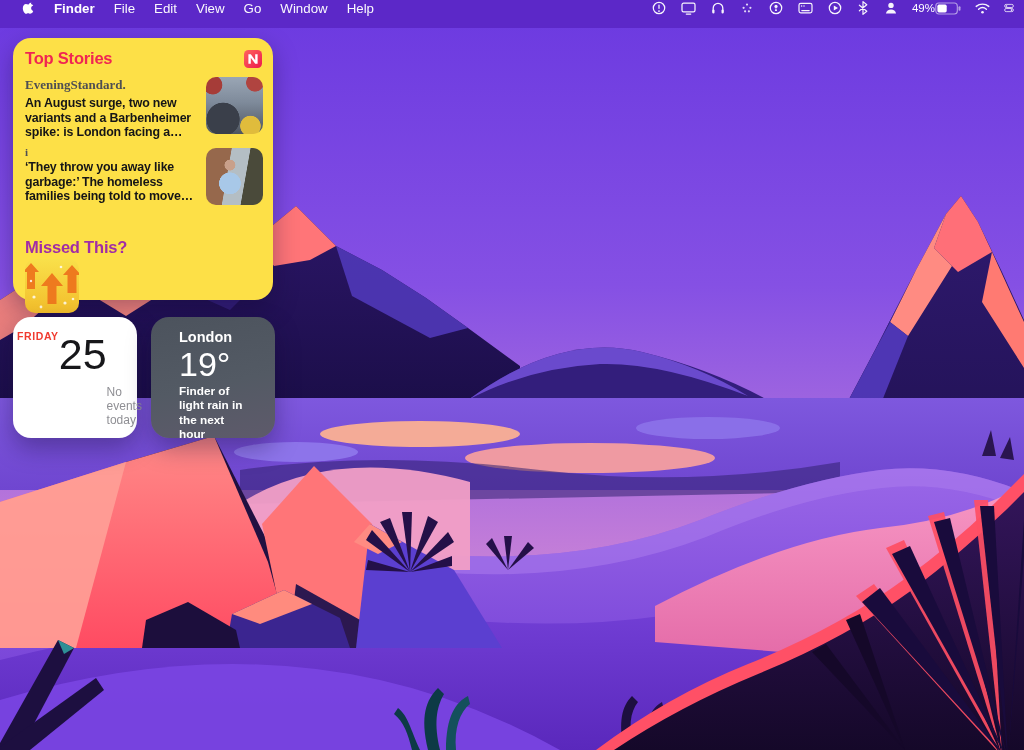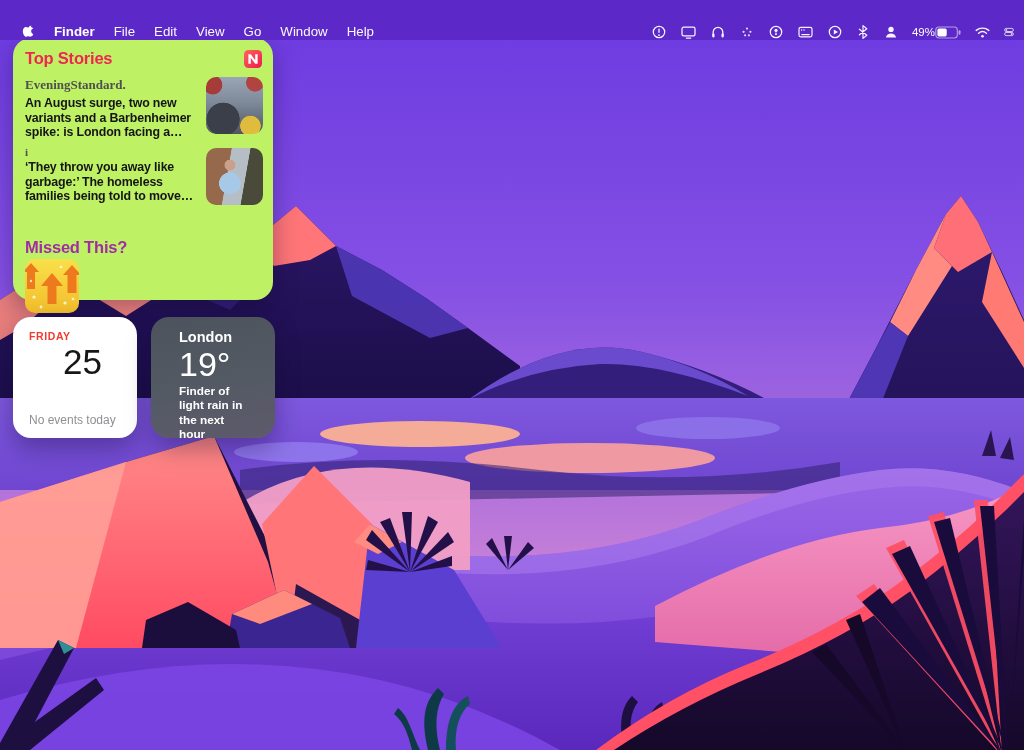--- a/index.html
+++ b/index.html
@@ -2,37 +2,37 @@
 <html><head>
 <meta charset="utf-8">
 <style>
   * { margin:0; padding:0; box-sizing:border-box; }
   html,body { width:1024px; height:750px; overflow:hidden; background:#000;
     font-family:"Liberation Sans","DejaVu Sans",sans-serif; }
   .desktop { position:relative; width:1024px; height:750px; overflow:hidden; }
   .wallpaper { position:absolute; inset:0; width:1024px; height:750px; display:block; }
 
   
-  .menu-bar { position:absolute; top:0; left:0; right:0; height:40px;
-    background:#5c28c8; display:flex; align-items:flex-end;
+  .menu-bar { position:absolute; top:0; left:0; right:0; height:28px;
+    background:#5c28c8; display:flex; align-items:flex-start;
     padding:0 10px 0 20px; color:#fff; font-size:13.3px; z-index:30; }
   .menu-left { display:flex; align-items:center; gap:19px; }
   .apple-logo { display:flex; align-items:center; }
   .app-name { font-weight:700; }
   .menu-item { font-weight:400; opacity:.97; }
   .menu-right { margin-left:auto; display:flex; align-items:center; gap:13px; }
   .mi { display:flex; align-items:center; opacity:.95; }
   .mi svg { display:block; }
   .battery-group { display:flex; align-items:center; font-size:11.5px; font-weight:400; }
   .switch-clip { width:10px; overflow:hidden; display:flex; }
 
   
   .widget { position:absolute; border-radius:18px; box-shadow:0 10px 24px rgba(18,8,48,.35); z-index:20; }
 
-  .news { left:13px; top:38px; width:260px; height:262px; background:#bef264;
+  .news { left:13px; top:38px; width:260px; height:262px; background:#fde047;
     padding:11px 10px 9px 12px; display:flex; flex-direction:column; }
   .news-header { display:flex; align-items:flex-start; justify-content:space-between; }
   .news-title { font-size:16.5px; font-weight:800; color:#f02552; letter-spacing:-.2px; }
   .missed-title { font-size:16.5px; font-weight:800; color:#a12ca6; letter-spacing:-.2px; margin-top:14px; }
   .news-logo { display:block; }
   .story { display:flex; gap:8px; margin-top:8px; align-items:flex-start; }
   .story-text { flex:1; min-width:0; }
   .publisher { font-family:"Liberation Serif","DejaVu Serif",serif; font-weight:700;
     font-size:13px; color:#4f4f52; margin-bottom:3px; }
   .publisher.i-paper { font-size:11px; line-height:.9; }
@@ -51,23 +51,23 @@
     radial-gradient(circle at 42% 62%, #a8c8e8 0 22%, transparent 23%),
     radial-gradient(circle at 42% 30%, #c9a08a 0 10%, transparent 11%),
     linear-gradient(100deg,#96684c 0 38%,#b4bec4 39% 66%,#4a4a3a 67% 100%); }
   .thumb.arrows { width:54px; height:54px; margin-top:2px; }
   .divider { height:1px; background:#e7e7ea; margin:11px 2px 8px; }
   .times-pub { font-family:"Liberation Serif","DejaVu Serif",serif; font-weight:700;
     font-size:6.4px; color:#6e6e72; line-height:1.25; margin-top:4px; margin-bottom:1px;
     letter-spacing:.2px; }
 
   .calendar { left:13px; top:317px; width:124px; height:121px; background:#fff;
-    padding:13px 16px 11px; display:flex; flex-direction:column; }
+    padding:13px 4px 11px; display:flex; }
   .cal-weekday { font-size:10.5px; font-weight:700; color:#f03b30; letter-spacing:.6px; }
-  .cal-day { font-size:35px; font-weight:400; color:#17171a; line-height:1.12;margin-left:34px; }
+  .cal-day { font-size:43px; font-weight:400; color:#17171a; line-height:1.12; }
   .cal-status { margin-top:auto; font-size:12px; color:#8f8f94; }
 
   .weather { left:151px; top:317px; width:124px; height:121px;
     background:linear-gradient(168deg,#4c535d 0%,#535a64 55%,#5e5a6b 100%);
     padding:12px 28px 11px; display:flex; flex-direction:column; color:#fff; }
   .weather-city { font-size:14.5px; font-weight:600; }
   .weather-temp { font-size:34px; font-weight:300; line-height:1.06; margin-top:1px; }
   .weather-icon { margin-top:auto; display:block; }
   .weather-cond { font-size:11.8px; font-weight:600; line-height:1.22; margin-top:2px; }
 </style>

